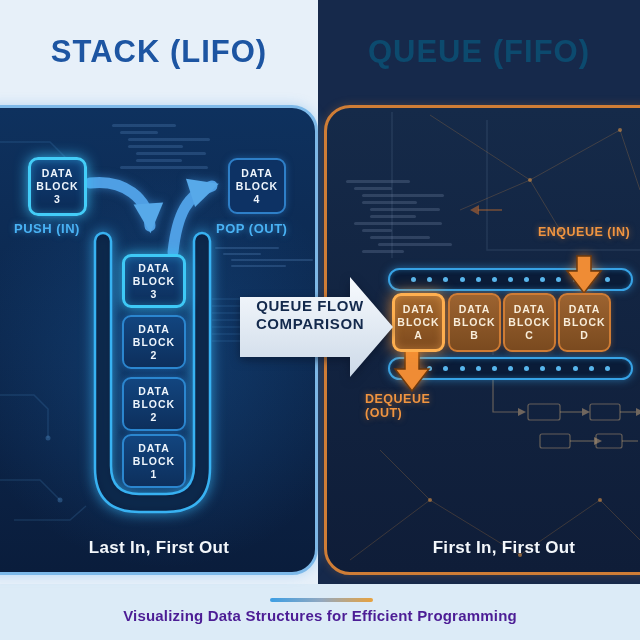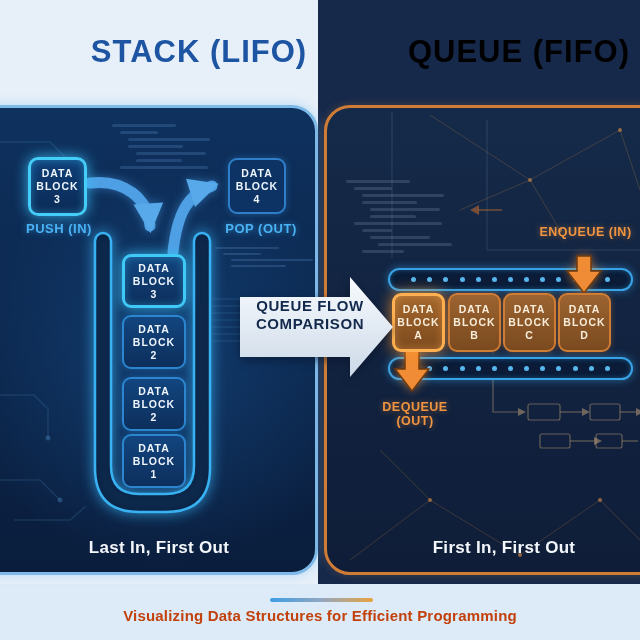--- a/index.html
+++ b/index.html
@@ -2,23 +2,23 @@
 <html><head>
 <meta charset="utf-8">
 <style>
   html,body{margin:0;padding:0;background:#e7f0f9;}
   .page{position:relative;width:640px;height:640px;overflow:hidden;
         font-family:"Liberation Sans","DejaVu Sans",sans-serif;background:#e7f0f9;}
   .dark-bg{position:absolute;left:318px;top:0;width:322px;height:584px;background:#16294b;}
   .footer-strip{position:absolute;left:0;top:584px;width:640px;height:56px;background:#dcebf7;}
 
   .hdr{position:absolute;top:0;height:104px;display:flex;align-items:center;justify-content:center;
-       font-weight:bold;font-size:31px;letter-spacing:1px;z-index:4;padding-left:40px;}
+       font-weight:bold;font-size:31px;letter-spacing:1px;z-index:4;}
   .hdr-stack{left:0;width:318px;color:#1d55a2;}
-  .hdr-queue{left:318px;width:322px;color:#000000;}
+  .hdr-queue{left:318px;width:322px;color:#0c4a6e;}
 
   .panel{position:absolute;top:105px;height:470px;border-radius:26px;box-sizing:border-box;z-index:3;}
   .panel-stack{left:-30px;width:348px;border:3px solid #7db9e9;
     background:radial-gradient(circle at 56% 56%,rgba(30,110,190,.30),rgba(0,0,0,0) 62%),
                linear-gradient(180deg,#0e315e,#0a1d3c);
     box-shadow:0 0 12px rgba(90,170,235,.35);}
   .panel-queue{left:324px;width:354px;border:3px solid #cf7d36;
     background:linear-gradient(180deg,#152a49,#0f1d38);
     box-shadow:0 0 10px rgba(210,130,60,.25);}
 
@@ -40,48 +40,48 @@
      background:linear-gradient(180deg,#12457f,#0d2f5c);box-shadow:0 0 6px rgba(40,130,210,.45);}
   .sblock-0{top:254px;border:3px solid #3ec9f6;
      box-shadow:0 0 13px rgba(56,195,248,.85),inset 0 0 8px rgba(56,195,248,.4);}
   .sblock-1{top:315px}.sblock-2{top:377px}.sblock-3{top:434px}
   .qblock{top:293px;width:53px;height:59px;border-radius:9px;border:2.5px solid #cf7c34;
      background:linear-gradient(180deg,#9c6330,#7a4a1f);box-shadow:0 0 6px rgba(220,130,50,.35);color:#f8edda;}
   .qblock-0{left:392px;border:3px solid #ffb050;background:linear-gradient(180deg,#a3672c,#7d4a1e);
      box-shadow:0 0 15px rgba(255,150,45,.8),inset 0 0 8px rgba(255,175,90,.4);}
   .qblock-1{left:448px}.qblock-2{left:503px}.qblock-3{left:558px}
 
-  .io-label{position:absolute;z-index:13;font-weight:bold;font-size:13px;letter-spacing:.5px;text-align:center;}
+  .io-label{position:absolute;z-index:13;font-weight:bold;font-size:13px;letter-spacing:.5px;}
   .blue-label{color:#49b2f4;text-shadow:0 0 6px rgba(70,175,245,.6);}
   .orange-label{color:#f09440;text-shadow:0 0 6px rgba(240,148,64,.5);}
   .push-label{left:14px;top:221px;width:90px;}
   .pop-label{left:216px;top:221px;width:90px;}
   .enqueue-label{left:538px;top:225px;width:95px;font-size:12.5px;}
-  .dequeue-label{left:365px;top:400px;width:100px;font-size:12.5px;}
+  .dequeue-label{left:365px;top:392px;width:100px;font-size:12.5px;}
 
   .belt{position:absolute;left:388px;width:245px;height:23px;border-radius:12px;border:2.5px solid #37a3e6;
      background:#0a1c38;box-shadow:0 0 9px rgba(55,163,230,.55),inset 0 0 5px rgba(55,163,230,.4);
      z-index:11;display:flex;align-items:center;justify-content:space-evenly;padding:0 10px;box-sizing:border-box;}
   .belt-top{top:268px}.belt-bottom{top:357px}
   .dot{width:5px;height:5px;border-radius:50%;background:#58b6ec;}
 
   .caption{position:absolute;top:538px;z-index:12;color:#f3f7fb;font-size:17px;font-weight:bold;
      text-align:center;letter-spacing:.3px;}
   .caption-stack{left:0;width:318px;}
   .caption-queue{left:324px;width:360px;}
 
   .arrows-svg{position:absolute;left:0;top:0;z-index:11;pointer-events:none;}
   .center-arrow-svg{position:absolute;left:0;top:0;z-index:50;pointer-events:none;
      filter:drop-shadow(0 3px 5px rgba(5,15,35,.55));}
   .arrow-text{position:absolute;left:240px;top:297px;width:140px;z-index:51;text-align:center;
      color:#13294c;font-weight:bold;font-size:15px;line-height:18px;letter-spacing:.6px;pointer-events:none;}
 
   .footer-line{position:absolute;left:270px;top:598px;width:103px;height:4px;border-radius:2px;z-index:4;
      background:linear-gradient(90deg,#3c9ee4,#93a8bf,#e8a23e);}
-  .footer-caption{position:absolute;left:0;top:607px;width:640px;text-align:center;color:#c2410c;
+  .footer-caption{position:absolute;left:0;top:607px;width:640px;text-align:center;color:#4c1d95;
      font-size:15px;font-weight:bold;z-index:4;letter-spacing:.2px;}
 </style>
 </head>
 <body>
 
 <div class="page">
 
   <div class="dark-bg"></div>
   <div class="footer-strip"></div>
 

